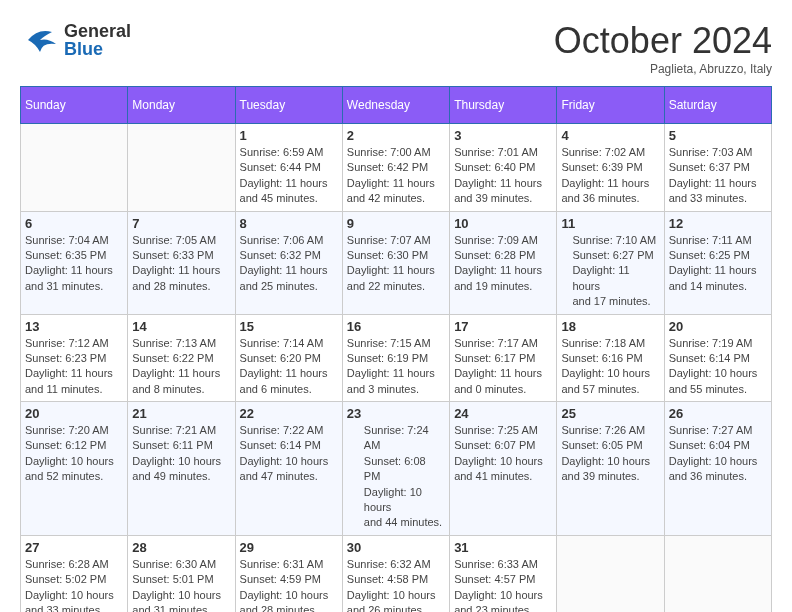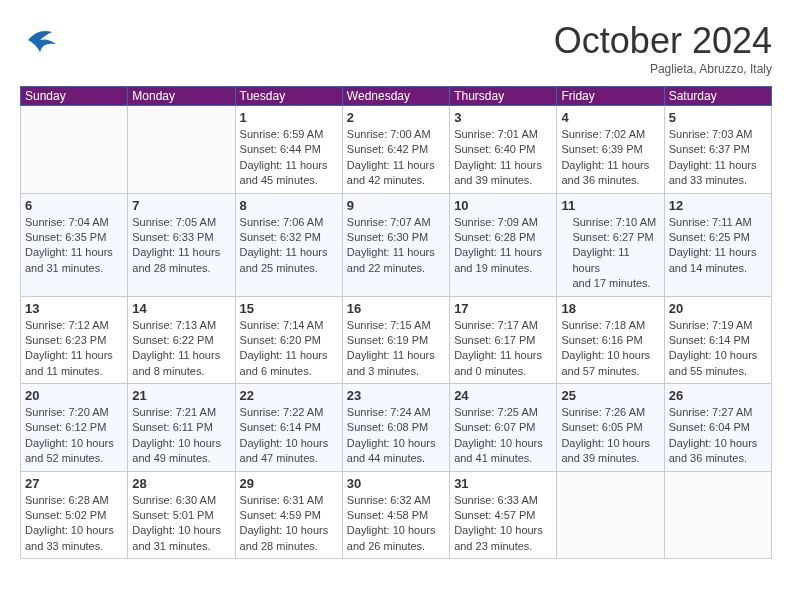--- a/index.html
+++ b/index.html
@@ -27,23 +27,23 @@
     .location {
       font-size: 12px;
       color: #555;
     }
     .calendar {
       width: 100%;
       border-collapse: collapse;
       font-size: 11px;
     }
     .calendar th {
-      background-color: #701a75;
+      background-color: #8b5cf6;
       color: #fff;
-      padding: 2px 4px;
+      padding: 11px 4px;
       text-align: left;
       font-size: 12px;
       font-weight: normal;
       border: 1px solid #2b6cb0;
     }
     .calendar td {
       border: 1px solid #ccc;
       vertical-align: top;
       padding: 4px;
       width: calc(100% / 7);
@@ -102,20 +102,24 @@
   </style>
 </head>
 <body>
 
 <div class="header">
   <div class="logo-container">
     <svg class="logo-icon" viewBox="0 0 40 40">
 
       <path d="M8,20 Q18,8 32,12 Q24,16 20,20 Q28,18 36,24 Q22,22 20,32 Q16,24 8,20Z" fill="#1a6ab5"></path>
     </svg>
+    <div class="logo-words">
+      <span class="logo-general">General</span>
+      <span class="logo-blue-word">Blue</span>
+    </div>
   </div>
   <div class="title-block">
     <div class="month-title">October 2024</div>
     <div class="location">Paglieta, Abruzzo, Italy</div>
   </div>
 </div>
 
 <table class="calendar">
   <thead>
     <tr>
@@ -287,21 +291,21 @@
         </td>
         <td>
           <span class="day-num">22</span>
           <div class="day-detail" style="white-space: pre-line;">Sunrise: 7:22 AM
 Sunset: 6:14 PM
 Daylight: 10 hours
 and 47 minutes.</div>
         </td>
         <td>
           <span class="day-num">23</span>
-          <div class="day-detail" style="white-space: pre-line;">Sunrise: 7:24 AM
+          <div class="day-detail" style="white-space: pre-line; margin-left: 17px;">Sunrise: 7:24 AM
 Sunset: 6:08 PM
 Daylight: 10 hours
 and 44 minutes.</div>
         </td>
         <td>
           <span class="day-num">24</span>
           <div class="day-detail" style="white-space: pre-line;">Sunrise: 7:25 AM
 Sunset: 6:07 PM
 Daylight: 10 hours
 and 41 minutes.</div>

